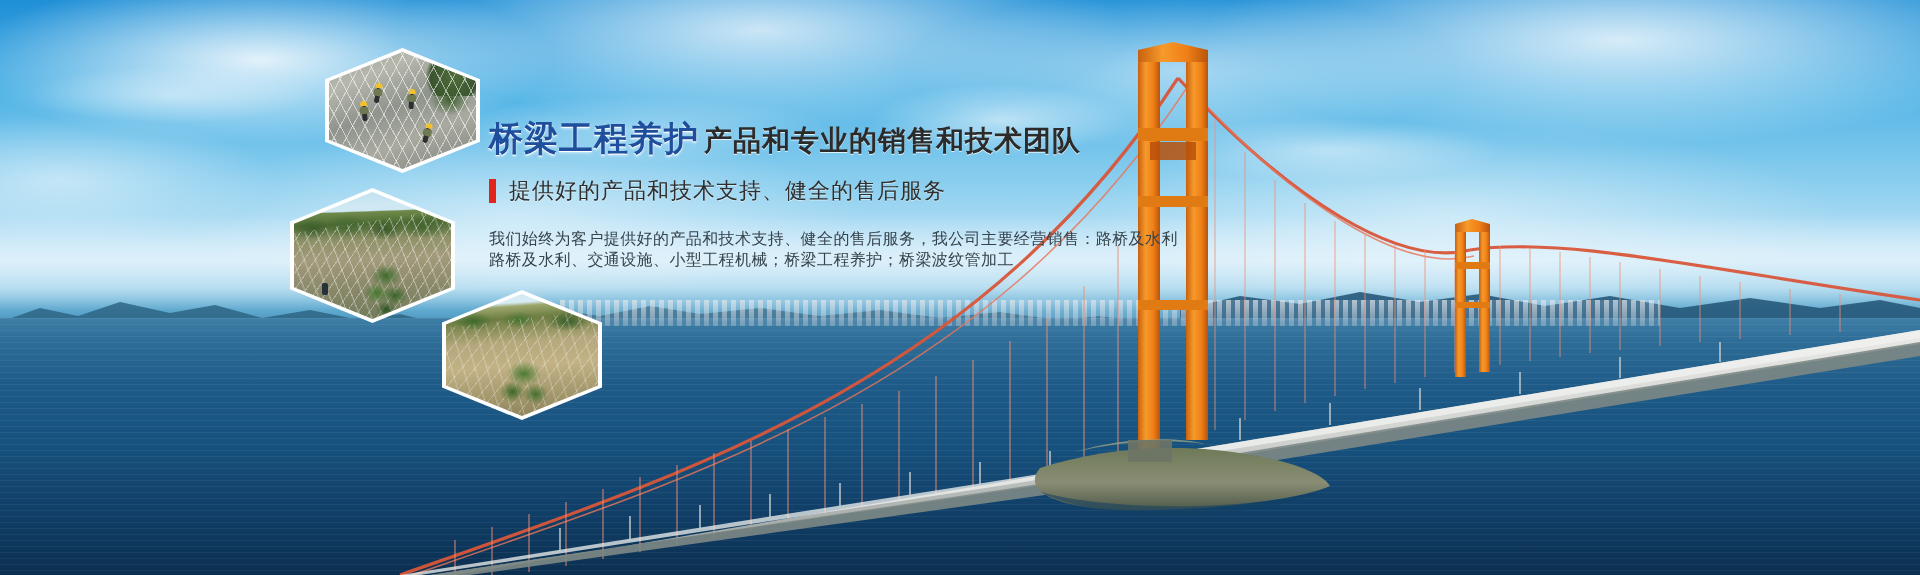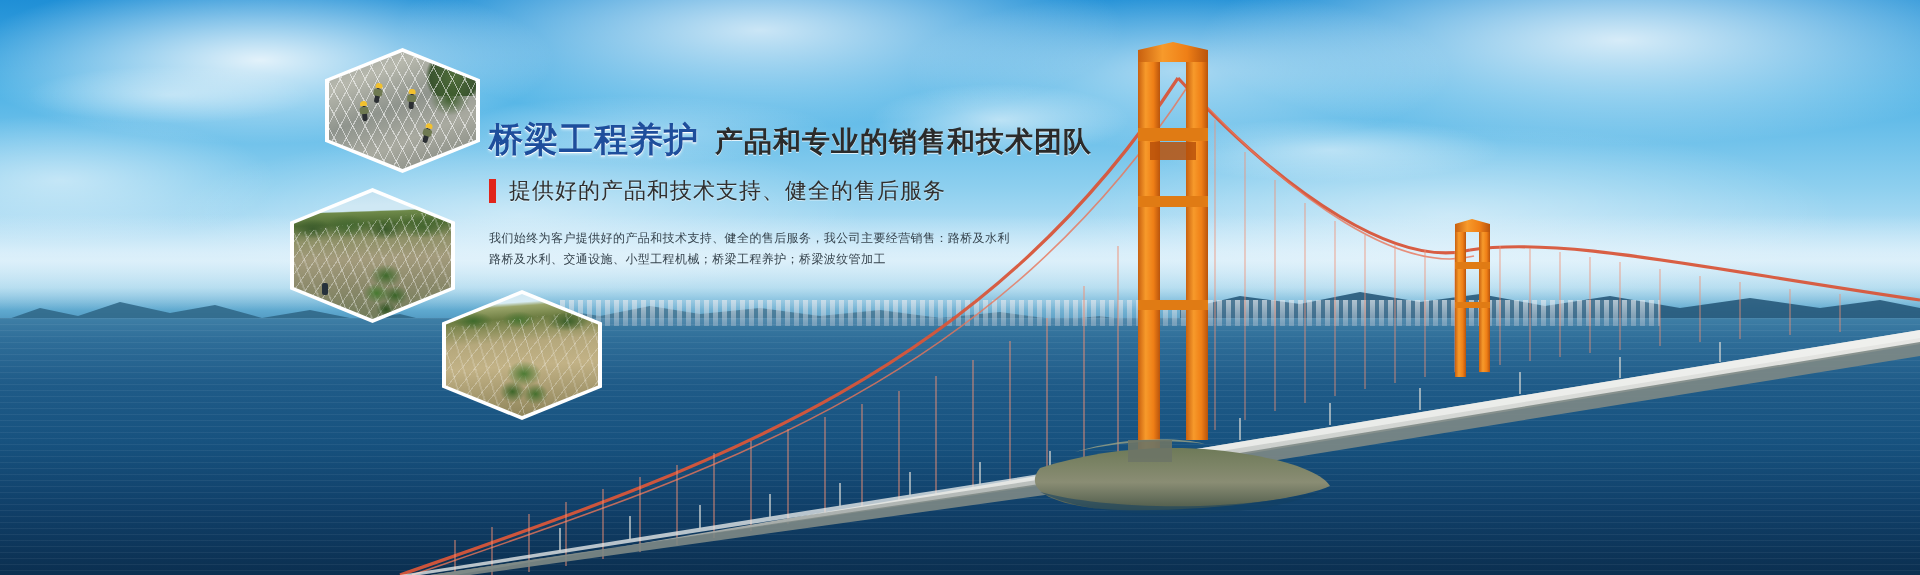--- a/index.html
+++ b/index.html
@@ -178,36 +178,36 @@
     position:absolute;left:-8%;top:20%;width:120%;height:84%;
     background:
       repeating-linear-gradient(74deg, rgba(255,255,255,.3) 0 1px, rgba(255,255,255,0) 1px 11px),
       repeating-linear-gradient(-48deg, rgba(255,255,255,.26) 0 1px, rgba(255,255,255,0) 1px 11px);
     transform:skewY(-7deg);
   }
 
   
   .copy{position:absolute;left:489px;top:122px;width:640px;}
 
-  .headline{display:flex;align-items:baseline;white-space:nowrap;line-height:1;}
+  .headline{display:flex;align-items:baseline;white-space:nowrap;line-height:1;font-family:Liberation Serif, serif;}
   .h-main{
     font-size:34px;font-weight:bold;color:#1e4e9c;letter-spacing:1px;
     text-shadow:0 1px 0 #ffffff, 0 2px 3px rgba(255,255,255,.6);
   }
   .h-sub{
-    margin-left:16px;
+    margin-left:5px;
     font-size:28px;font-weight:bold;color:#2b2b2b;letter-spacing:1px;
     text-shadow:0 1px 0 rgba(255,255,255,.75);
   }
 
   .subline{display:flex;align-items:center;margin-top:20px;white-space:nowrap;}
   .redbar{width:7px;height:24px;background:#e1251b;margin-right:13px;flex:0 0 auto;}
   .sub-text{font-size:22px;color:#2f2f2f;letter-spacing:1px;text-shadow:0 1px 0 rgba(255,255,255,.5);}
 
-  .body{margin-top:22px;color:#35434d;font-size:12px;line-height:21px;letter-spacing:.4px;}
+  .body{margin-top:22px;color:#35434d;font-size:16px;line-height:21px;letter-spacing:.4px;}
   .body p{margin:0;white-space:nowrap;}
 </style>
 </head>
 <body>
 
 <div class="banner">
 
   <div class="clouds-a"></div>
   <div class="clouds-b"></div>
   <div class="haze"></div>

